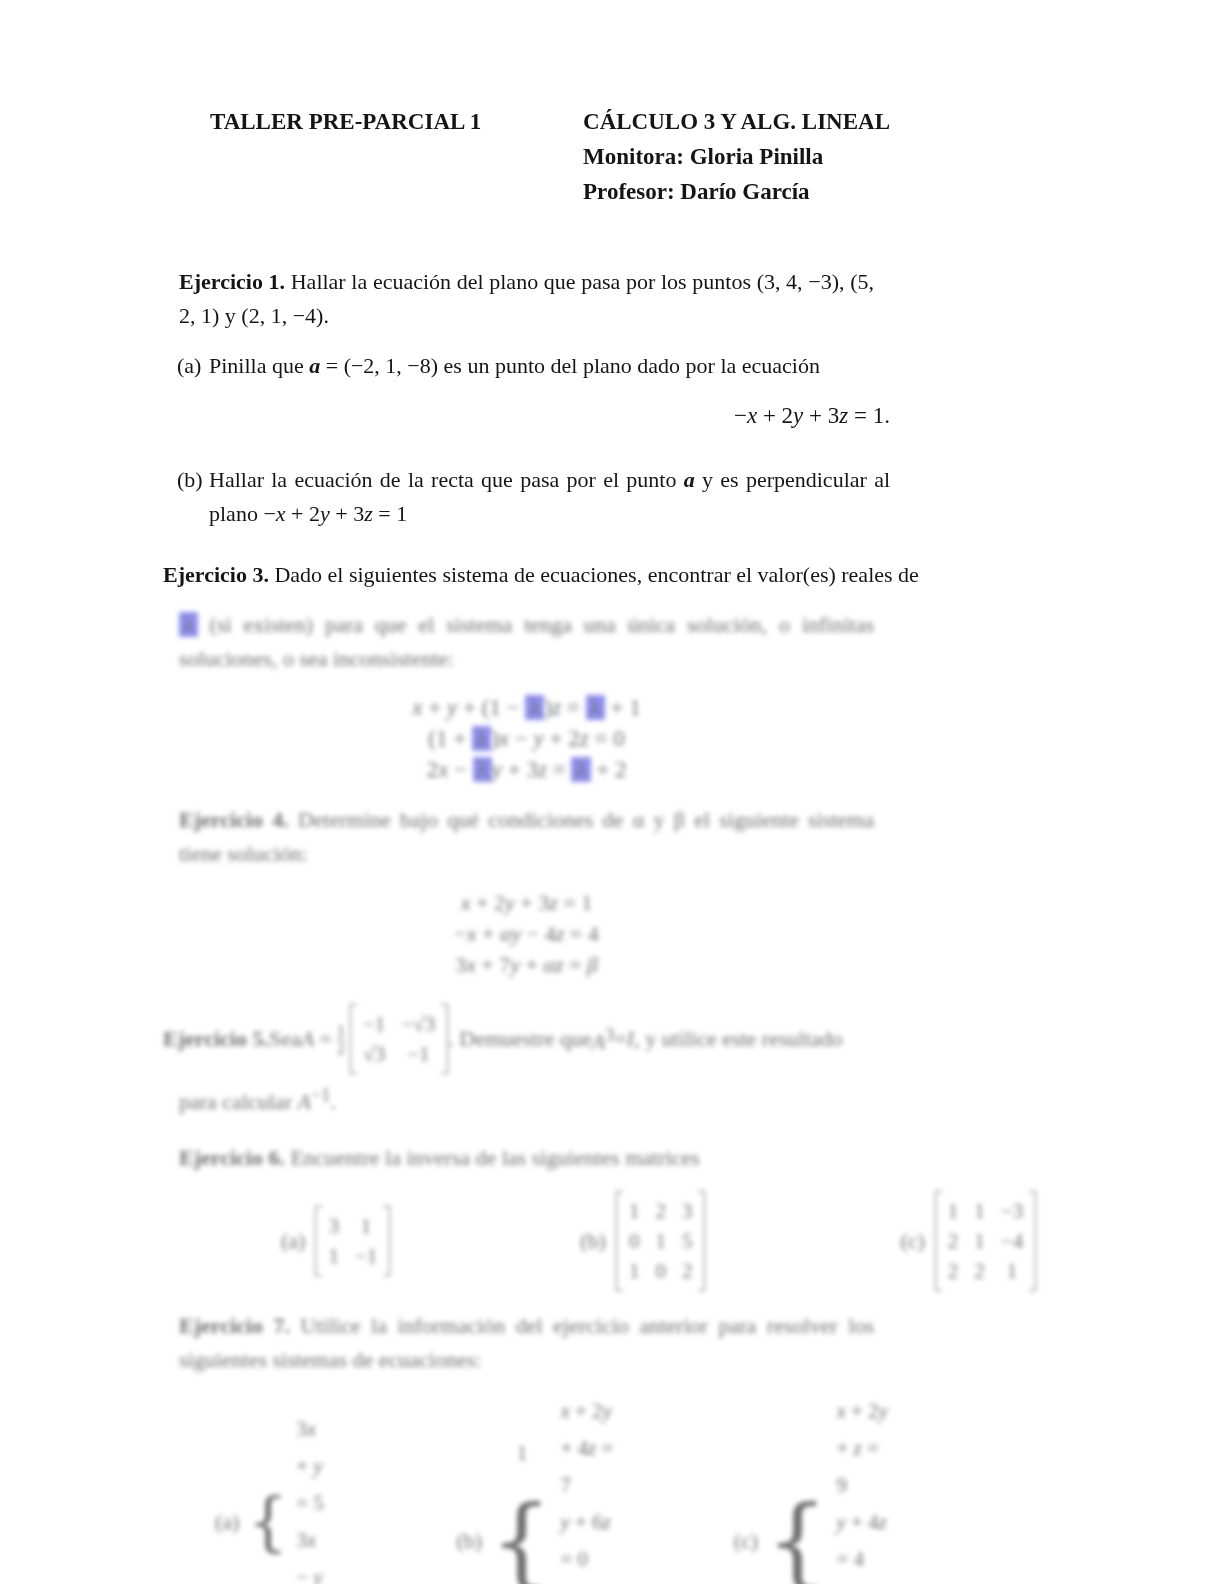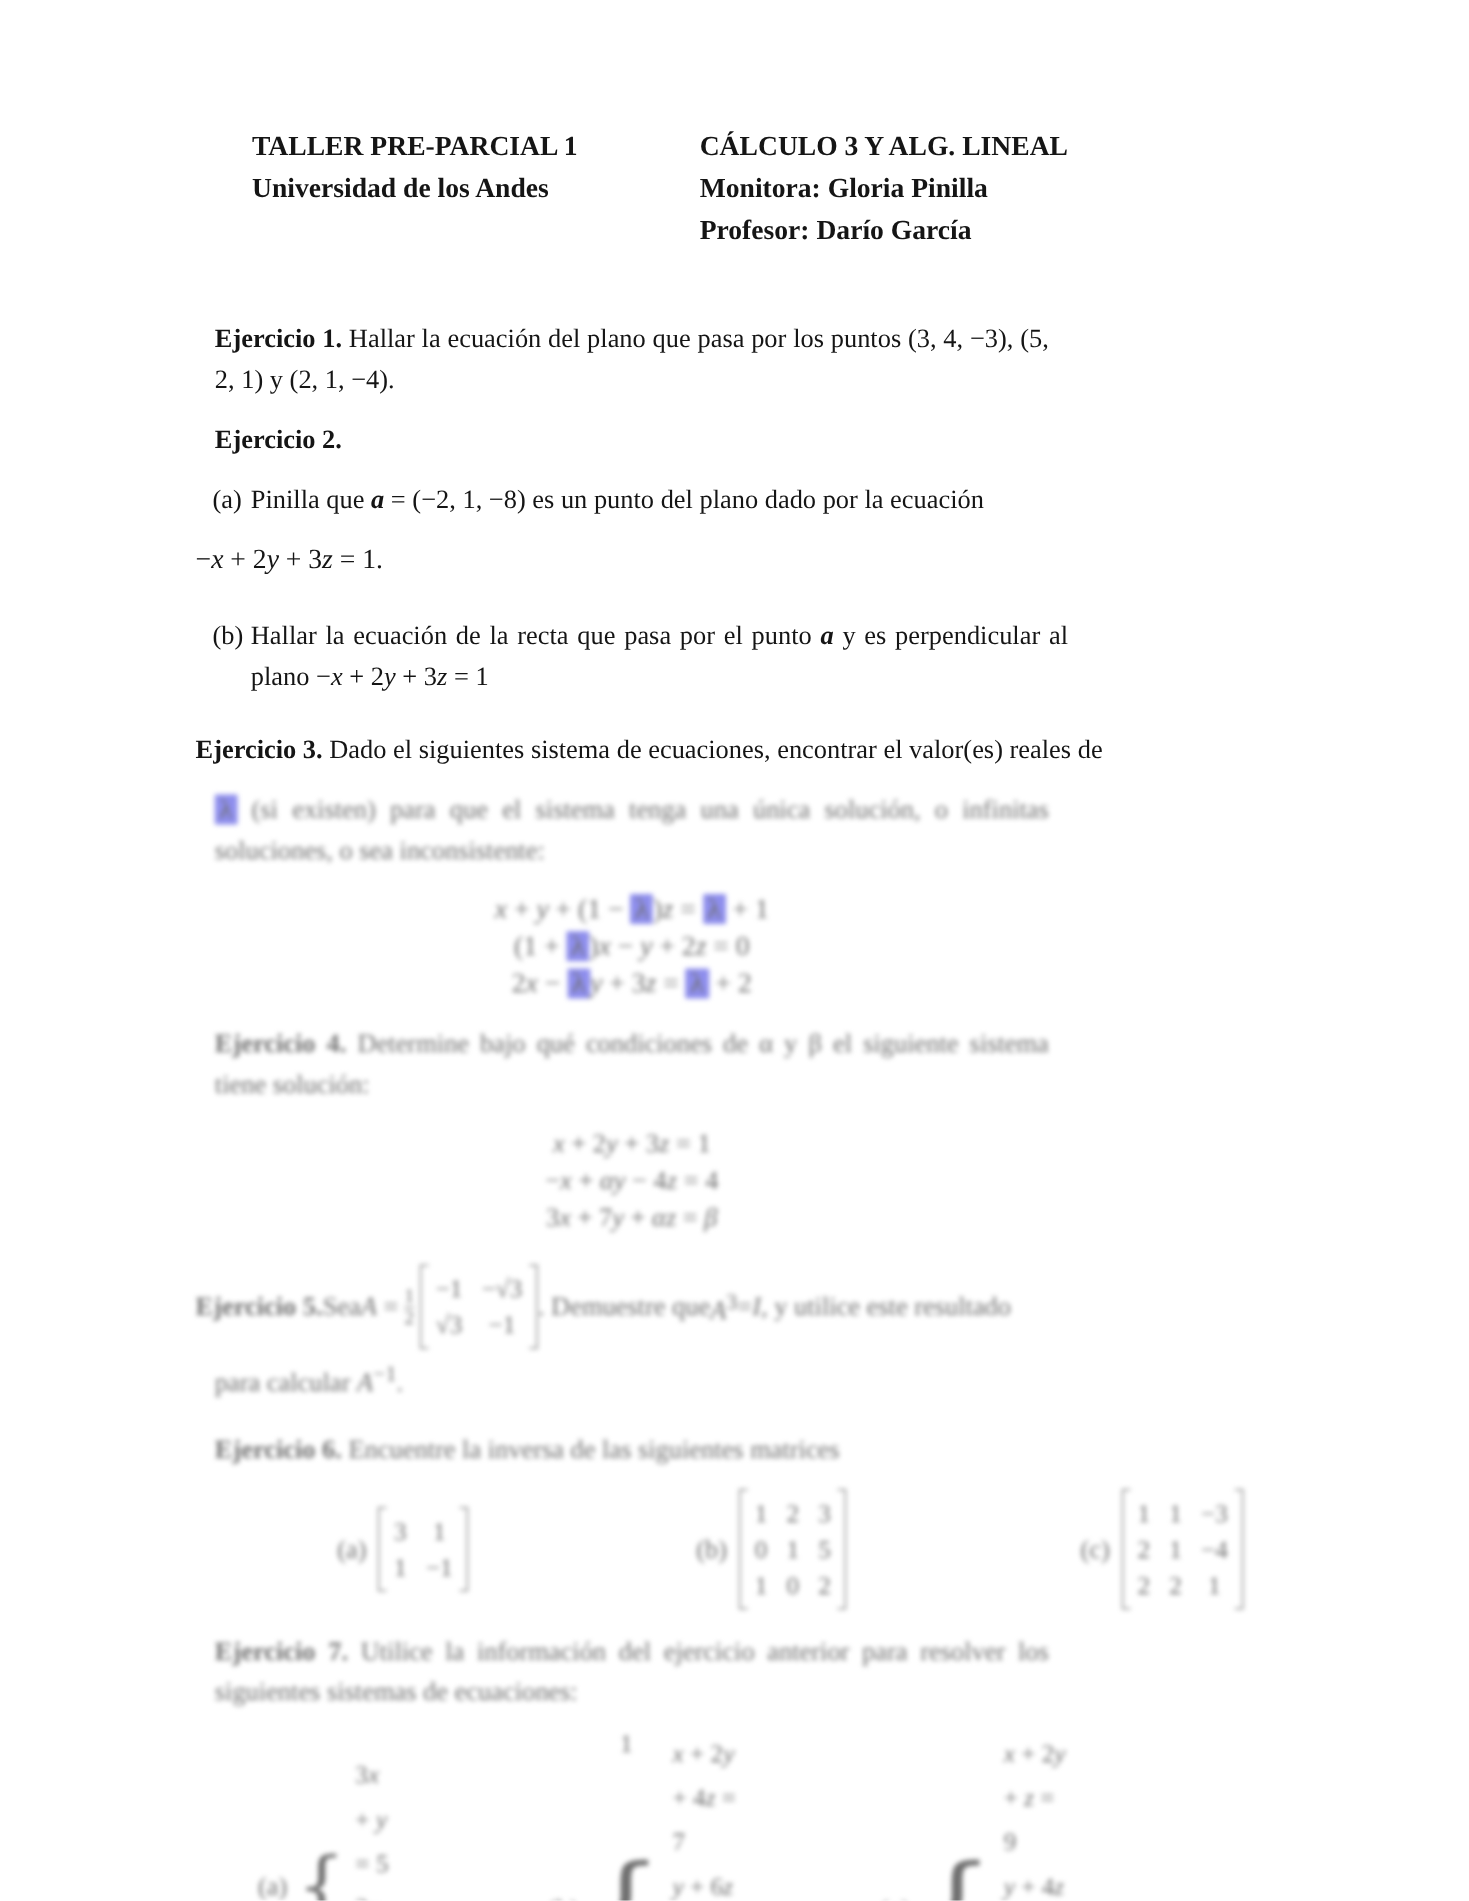--- a/index.html
+++ b/index.html
@@ -15,21 +15,21 @@
   
   .content{margin:56px 154px 0 163px;font-size:22px;line-height:34px;}
   .para{margin:16px;text-align:justify;}
   .oneline{text-align:justify;text-align-last:justify;white-space:nowrap;}
   .xlabel{font-weight:bold;}
   .item{display:flex;margin-top:12px;}
   .item-label{flex:0 0 46px;padding-left:14px;box-sizing:border-box;}
   .item-body{flex:1;text-align:justify;}
   .math i{font-style:italic;}
   .mvar{font-style:italic;font-weight:bold;}
-  .eq-center{text-align:left;font-size:23px;}
+  .eq-center{text-align:right;font-size:23px;}
   
   .fuzz{color:#6f6f6f;filter:blur(2.4px);}
   .hl{background:#8e8eed;padding:0 4px;border-radius:1px;}
   .hl:empty{display:none;}
   
   .frac{display:inline-flex;flex-direction:column;text-align:center;vertical-align:middle;
         font-size:16px;line-height:17px;margin:0 5px;}
   .frac .den{border-top:1.4px solid currentColor;}
   
   .mat{display:inline-grid;column-gap:16px;row-gap:0;padding:5px 13px;position:relative;
@@ -62,34 +62,32 @@
   .footer{position:absolute;left:0;right:0;bottom:118px;text-align:center;font-size:21px;}
 </style>
 </head>
 <body>
 
 <div class="page">
 
   <div class="hdr">
     <div class="hdr-left">
       <div>TALLER PRE-PARCIAL 1</div>
-      <div>Universidad de los Andes</div>
     </div>
     <div class="hdr-right">
       <div>CÁLCULO 3 Y ALG. LINEAL</div>
       <div>Monitora: Gloria Pinilla</div>
       <div>Profesor: Darío García</div>
     </div>
   </div>
 
   <div class="content">
 
     <p class="para"><span class="xlabel">Ejercicio 1.</span><span> Hallar la ecuación del plano que pasa por los puntos (3, 4, −3), (5, 2, 1) y (2, 1, −4).</span></p>
 
-    <p class="para" style="margin-top:12px;"><span class="xlabel">Ejercicio 2.</span></p>
 
     <div class="item">
       <span class="item-label">(a)</span>
       <span class="item-body"><span>Pinilla que </span><span class="mvar">a</span><span> = (−2, 1, −8) es un punto del plano dado por la ecuación</span></span>
     </div>
 
     <div class="eq-center math" style="margin-top:16px;margin-bottom:30px;">−<i>x</i> + 2<i>y</i> + 3<i>z</i> = 1.</div>
 
     <div class="item" style="margin-top:0;">
       <span class="item-label">(b)</span>

